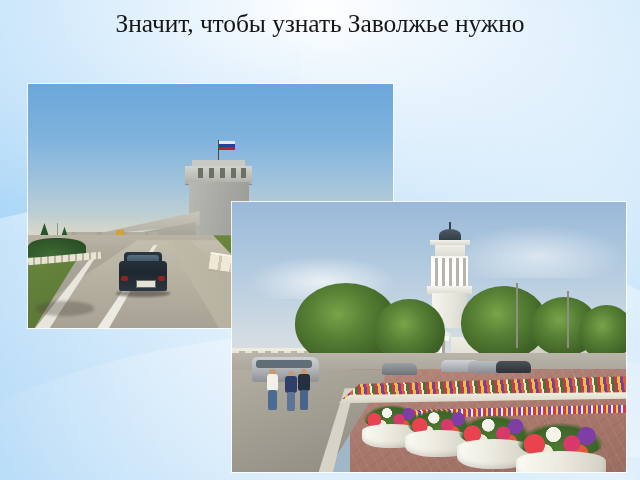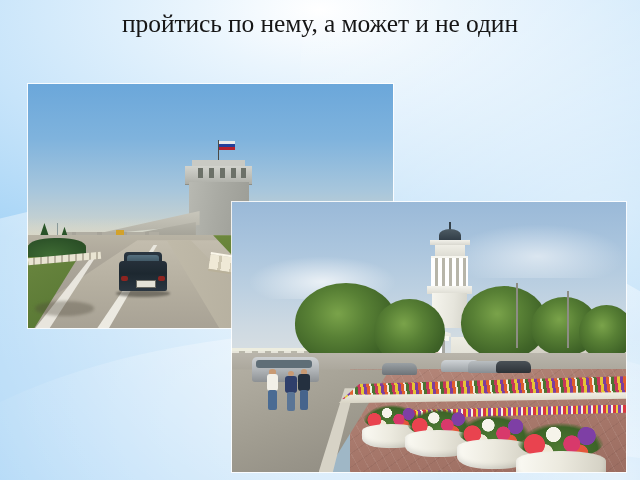--- a/index.html
+++ b/index.html
@@ -452,21 +452,21 @@
 <body>
 
 <div id="slide">
 
   <div class="swoosh swoosh-a"></div>
   <div class="swoosh swoosh-b"></div>
   <div class="swoosh swoosh-c"></div>
   <div class="corner-glow"></div>
 
   <div id="title">
-    <span class="tline">пройтись по нему, а может и не один</span>
+    <span class="tline">Значит, чтобы узнать Заволжье нужно</span>
   </div>
 
   <div class="photo" id="photo-bridge">
     <div class="ph-layer p1-sky"></div>
     <div class="ph-layer p1-haze"></div>
     <div class="ph-layer p1-farbank"></div>
     <div class="ph-layer p1-water"></div>
     <div class="ph-layer p1-barge"></div>
 
     <div class="ph-layer p1-mast"></div>

